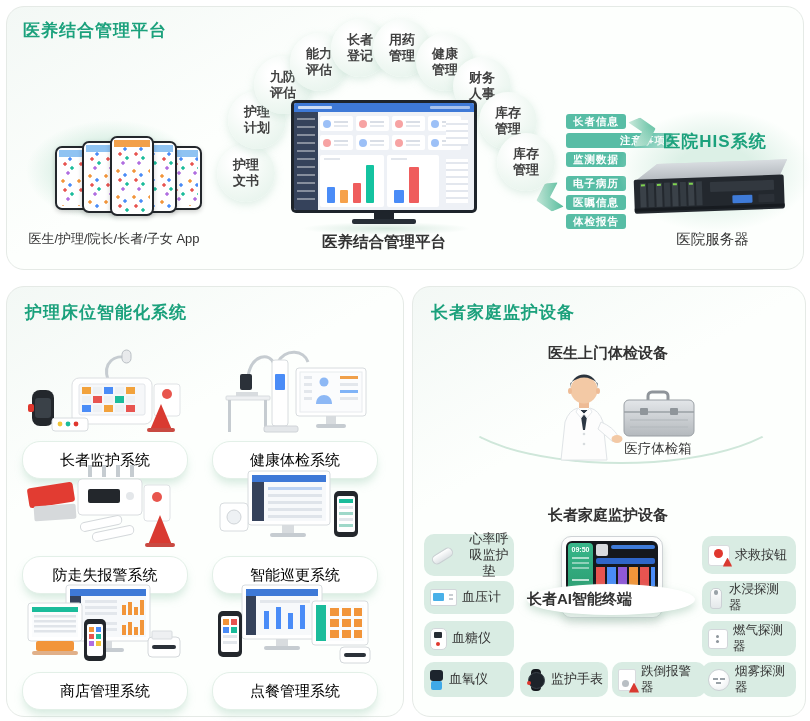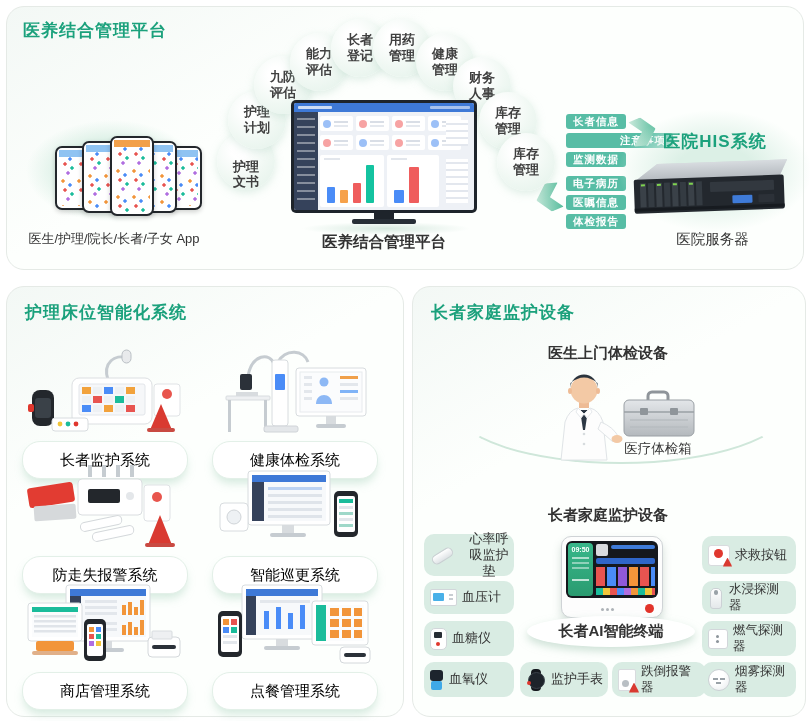--- a/index.html
+++ b/index.html
@@ -132,22 +132,22 @@
   .tb-bar2{position:absolute;left:1px;top:15px;right:1px;height:6px;border-radius:2px;background:#2f66c9;}
   .tb-tiles{position:absolute;left:1px;top:24px;right:1px;height:19px;
      background-image:linear-gradient(90deg,#e85450 0 9px,transparent 9px 11px,#4a8cf7 11px 20px,transparent 20px 22px,#9059d8 22px 31px,transparent 31px 33px,#f2953a 33px 42px,transparent 42px);
      background-size:44px 8px;background-repeat:repeat;background-position:0 0;}
   .tb-strip{position:absolute;left:1px;bottom:1px;right:1px;height:7px;
      background-image:linear-gradient(90deg,#1bbc9b 0 7px,#f2c53a 7px 14px,#e85450 14px 21px,#4a8cf7 21px 28px,#b06ee0 28px 35px,#f2953a 35px 42px);
      background-size:42px 7px;}
   .tb-chin-dots{position:absolute;left:44px;bottom:6px;width:3px;height:3px;border-radius:50%;background:#aeb3b8;
      box-shadow:5px 0 0 #aeb3b8,-5px 0 0 #aeb3b8;}
   .tb-red{position:absolute;right:8px;bottom:4px;width:9px;height:9px;border-radius:50%;background:#e2332a;}
-  .ellipse-label{position:absolute;left:527px;top:616px;width:168px;height:31px;border-radius:50%;background:#fff;
-     box-shadow:0 4px 8px rgba(165,200,182,.55);display:flex;align-items:center;justify-content:center;
+  .ellipse-label{position:absolute;left:527px;top:584px;width:168px;height:31px;border-radius:50%;background:#fff;
+     box-shadow:0 4px 8px rgba(165,200,182,.55);display:flex;align-items:center;
      font-size:15px;font-weight:bold;color:#333;}
   .arc{position:absolute;border:2px solid transparent;border-bottom-color:#cfe7da;border-radius:50%;}
   .server-glow{position:absolute;left:618px;top:110px;width:194px;height:122px;border-radius:50%;
      background:radial-gradient(closest-side,#dcf0e6 40%,rgba(220,240,230,0));}
 </style>
 </head>
 <body>
 
 <div class="canvas">
 
@@ -166,21 +166,21 @@
       <div class="scr"></div>
     </div>
   <div class="phone" style="left:138px;top:141px;width:35px;height:68px;z-index:2;">
       <div class="scr"></div>
     </div>
   <div class="phone" style="left:166px;top:146px;width:32px;height:60px;z-index:1;">
       <div class="scr"></div>
     </div>
   <div class="caption abs" style="left:8px;top:230px;width:212px;font-size:13px;">医生/护理/院长/长者/子女 App</div>
 
-  <div class="bubble" style="left:217px;top:132px;align-items:flex-end;">
+  <div class="bubble" style="left:217px;top:144px;">
       <span>护理文书</span>
     </div>
   <div class="bubble" style="left:228px;top:91px;">
       <span>护理计划</span>
     </div>
   <div class="bubble" style="left:254px;top:56px;">
       <span>九防评估</span>
     </div>
   <div class="bubble" style="left:290px;top:33px;">
       <span>能力评估</span>

